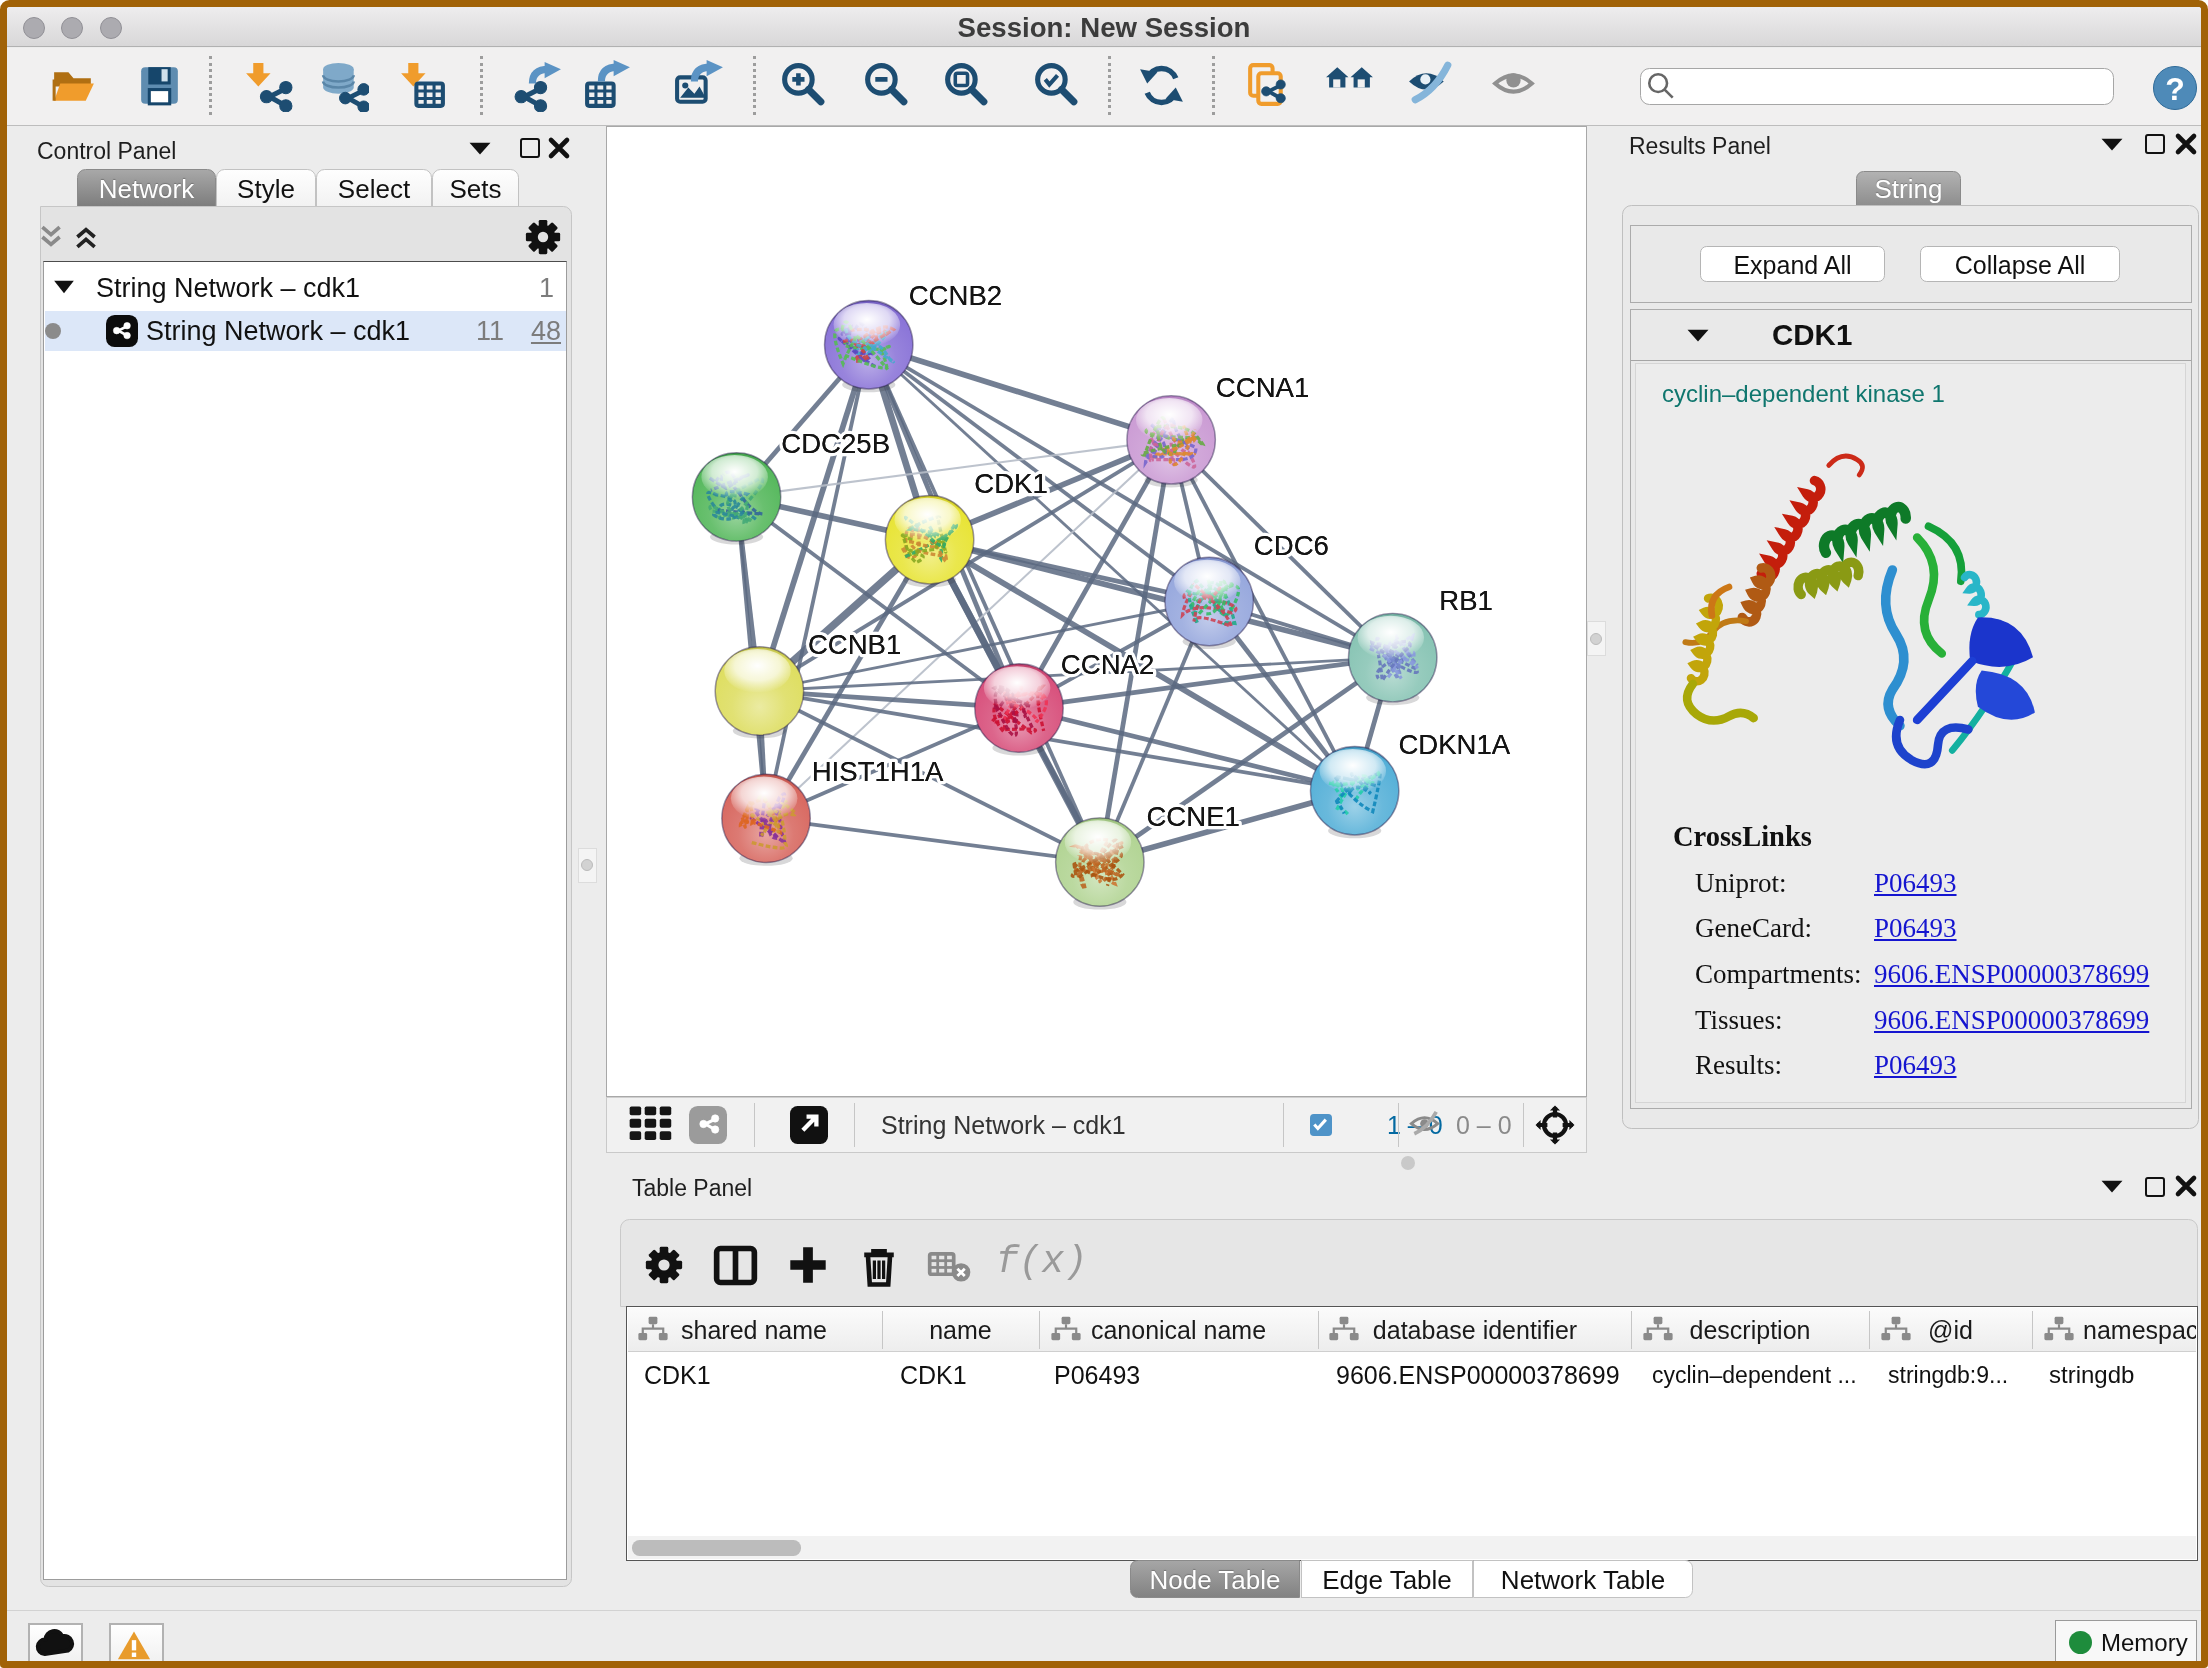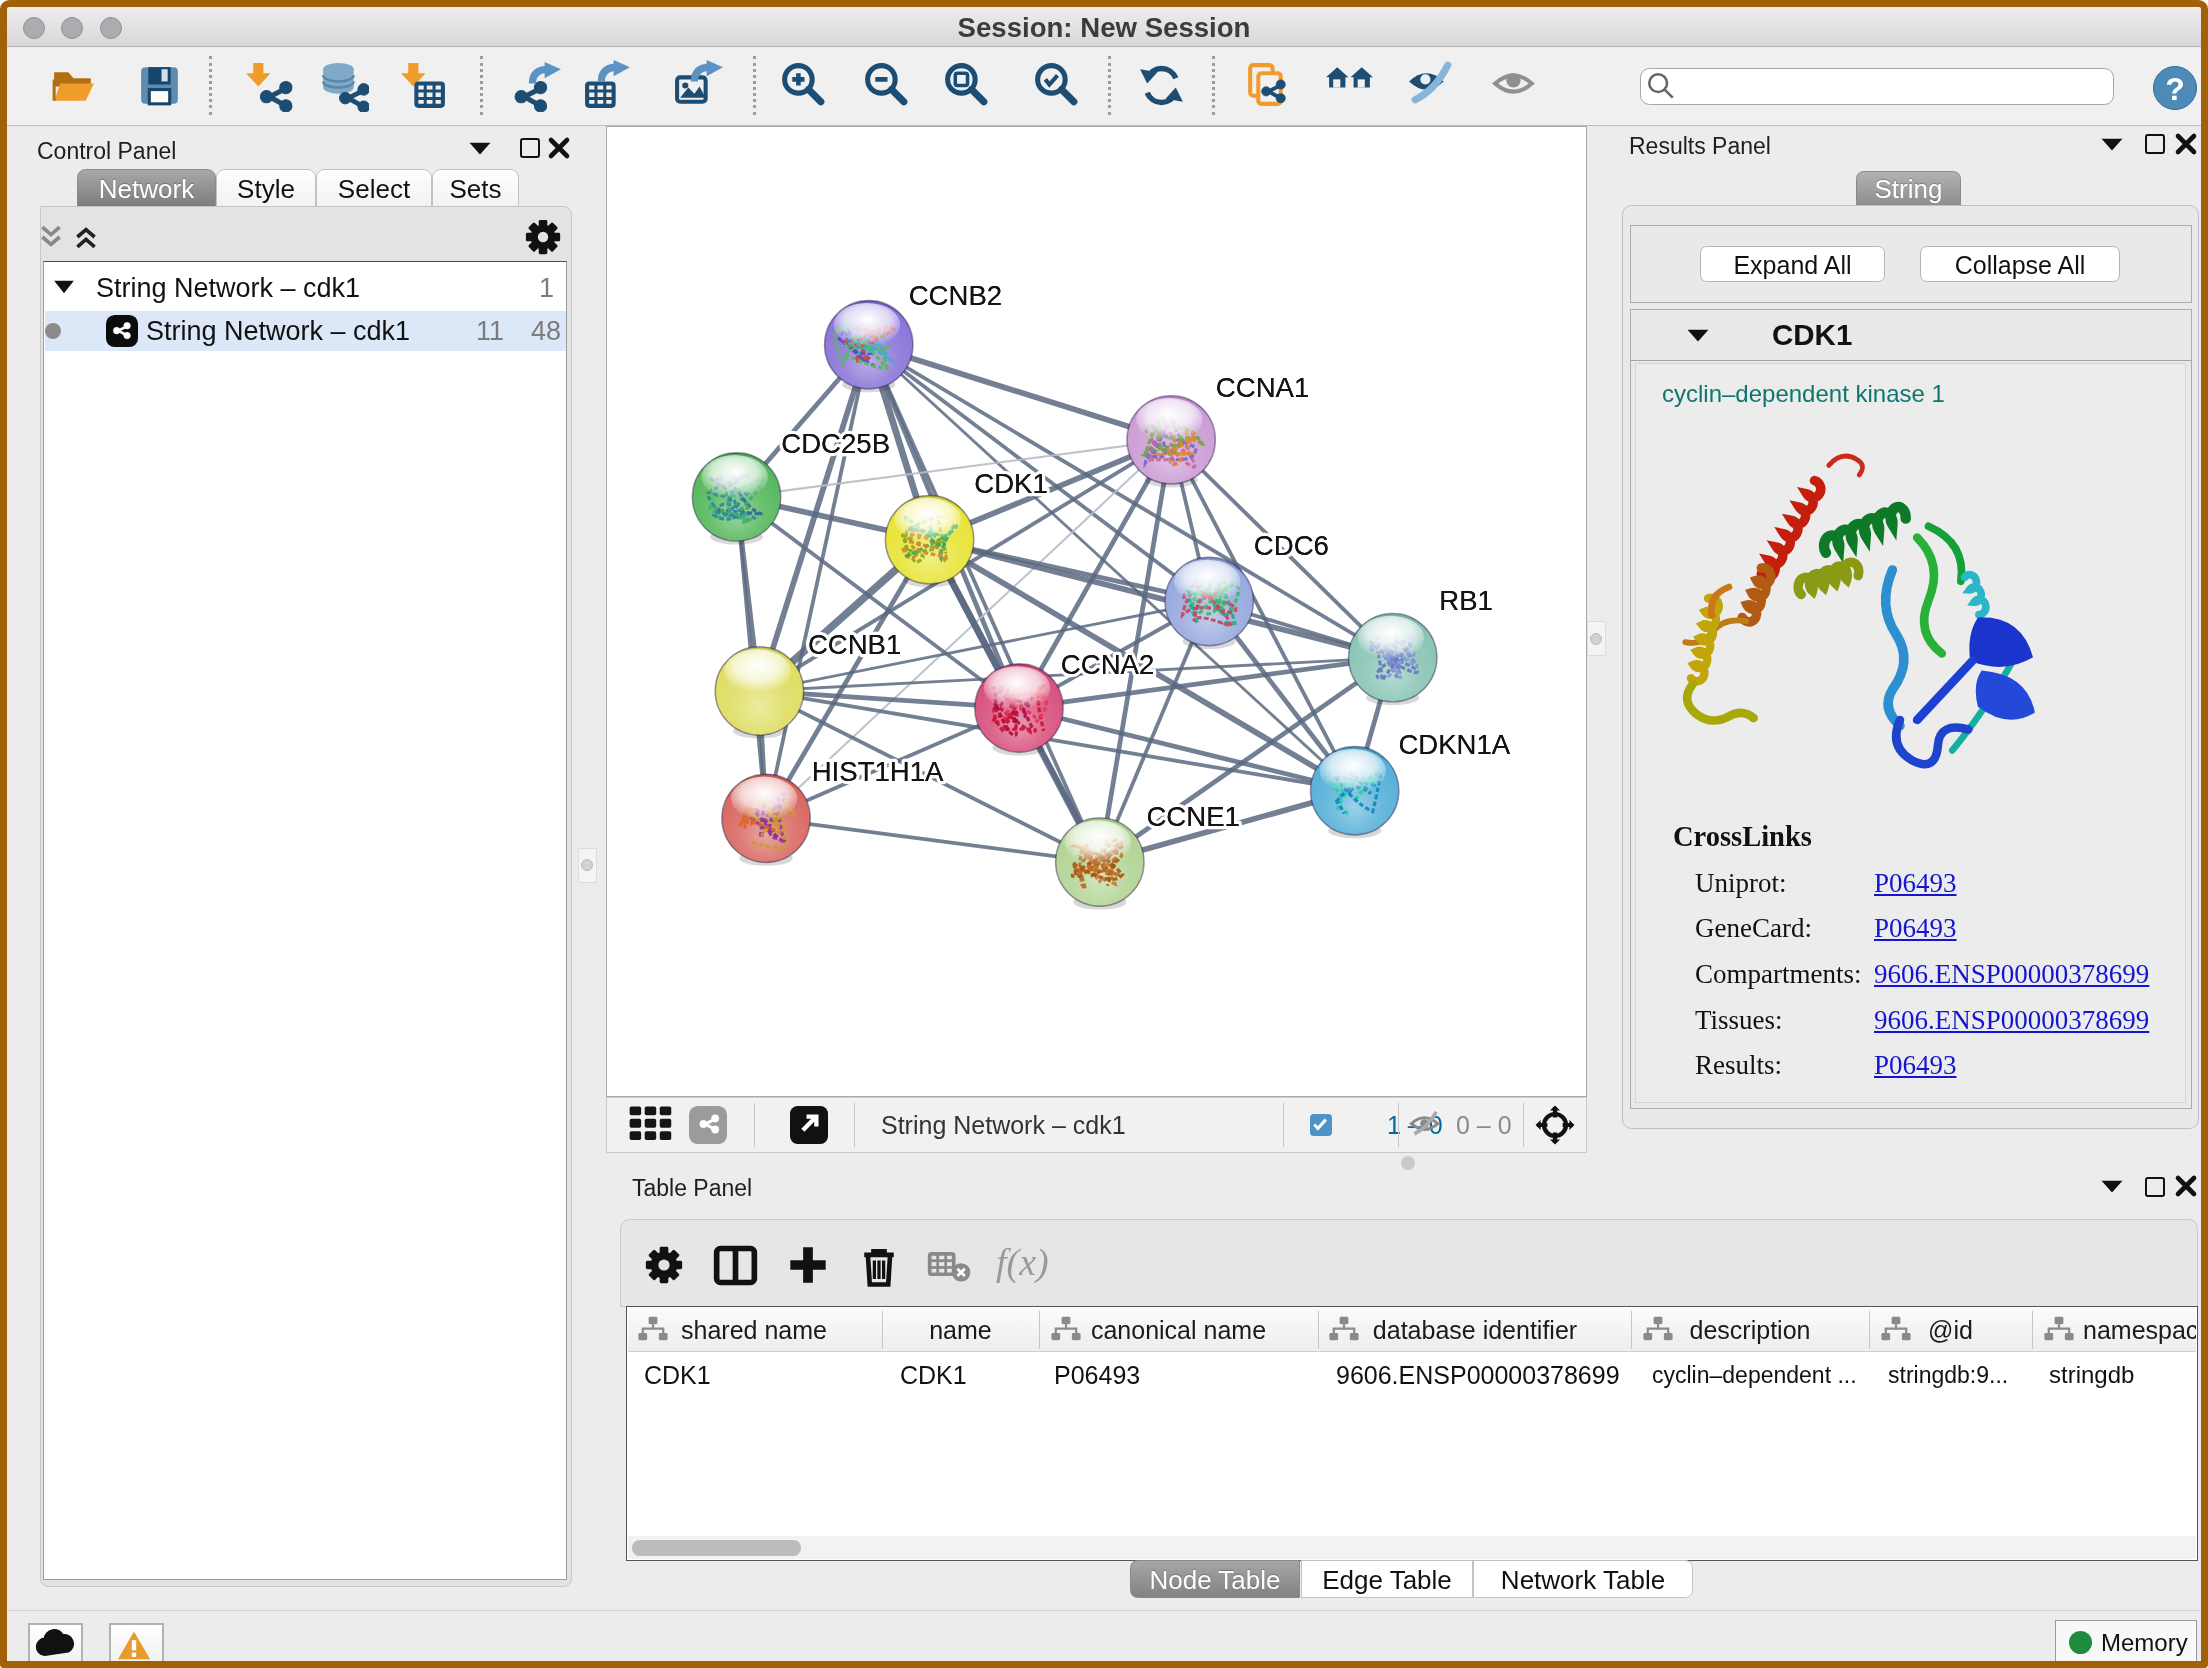--- a/index.html
+++ b/index.html
@@ -218,21 +218,21 @@
       <g transform="translate(12,13) scale(0.95)" fill="#fff" stroke="#fff">
         <line x1="8" y1="13" x2="24" y2="5" stroke-width="5"></line>
         <line x1="8" y1="13" x2="24" y2="22" stroke-width="5"></line>
         <circle cx="24" cy="4" r="6"></circle>
         <circle cx="5" cy="13" r="6"></circle>
         <circle cx="24" cy="22" r="6"></circle>
       </g>
     </svg>
 <div class="abs" style="left:139px;top:304px;height:40px;line-height:40px;font-size:27px;color:#111;">String Network – cdk1</div>
 <div class="abs" style="left:438px;top:304px;width:59px;height:40px;line-height:40px;font-size:27px;color:#7c7c7c;text-align:right;">11</div>
-<div class="abs" style="left:495px;top:304px;width:59px;height:40px;line-height:40px;font-size:27px;color:#7c7c7c;text-align:right;">48</div>
+<div class="abs" style="left:495px;top:304px;width:59px;height:40px;line-height:40px;font-size:27px;color:#7c7c7c;text-align:right;text-decoration:underline;">48</div>
 <div class="abs" style="left:571px;top:841px;width:19px;height:35px;background:#f4f4f4;border:1px solid #dcdcdc;"></div>
 <div class="abs" style="left:574px;top:852px;width:12.4px;height:12.4px;border-radius:50%;background:#d2d2d2;border:1px solid #bbb;"></div>
 <div class="abs" style="left:1580px;top:614px;width:19px;height:35px;background:#f4f4f4;border:1px solid #dcdcdc;"></div>
 <div class="abs" style="left:1583px;top:626px;width:12.4px;height:12.4px;border-radius:50%;background:#d2d2d2;border:1px solid #bbb;"></div>
 <div class="abs" style="left:1394px;top:1149px;width:14.3px;height:14.3px;border-radius:50%;background:#c9c9c9;"></div>
 
 <div class="abs" style="left:599px;top:119px;width:981px;height:971px;background:#fff;border:1px solid #a8a8a8;"></div>
 <svg class="abs" style="left:600px;top:120px" width="979" height="969" viewBox="0 0 1029 1019">
       <defs>
         <radialGradient id="gloss" cx="50%" cy="38%" r="62%">
@@ -670,21 +670,21 @@
       <g transform="translate(4,14)">
         <rect x="0" y="0" width="26" height="22" rx="2" fill="none" stroke="#8a8a8a" stroke-width="4"></rect>
         <line x1="0" y1="7.333333333333333" x2="26" y2="7.333333333333333" stroke="#8a8a8a" stroke-width="3"></line>
         <line x1="0" y1="14.666666666666666" x2="26" y2="14.666666666666666" stroke="#8a8a8a" stroke-width="3"></line>
         <line x1="8.666666666666666" y1="0" x2="8.666666666666666" y2="22" stroke="#8a8a8a" stroke-width="3"></line>
         <line x1="17.333333333333332" y1="0" x2="17.333333333333332" y2="22" stroke="#8a8a8a" stroke-width="3"></line>
       </g>
       <circle cx="38" cy="34" r="10" fill="#8a8a8a"></circle>
       <path d="M34 30 l8 8 M42 30 l-8 8" stroke="#fff" stroke-width="3"></path>
     </svg>
-<div class="abs" style="left:989px;top:1233px;width:86px;height:51px;font-family:Liberation Serif, serif;font-style:italic;font-size:38px;color:#9a9a9a;">f(x)</div>
+<div class="abs" style="left:989px;top:1233px;width:86px;height:51px;font-family:Liberation Mono, monospace;font-style:italic;font-size:38px;color:#9a9a9a;">f(x)</div>
 <div class="abs" style="left:619px;top:1299px;width:1572px;height:255px;background:#fff;border:1.9px solid #555;"></div>
 <div class="abs" style="left:621px;top:1301px;width:1568px;height:44px;background:linear-gradient(#fbfbfb,#ededed);border-bottom:1px solid #cfcfcf;"></div>
 <div class="abs" style="left:619px;top:1301px;width:256px;height:44px;line-height:44px;text-align:center;font-size:25px;color:#1a1a1a;overflow:hidden;">shared name</div>
 <svg class="abs" style="left:627px;top:1304px" width="38" height="38" viewBox="0 0 52 52">
       <g fill="#8a8a8a">
         <rect x="20" y="8" width="12" height="10" rx="2"></rect>
         <rect x="6" y="30" width="12" height="10" rx="2"></rect>
         <rect x="34" y="30" width="12" height="10" rx="2"></rect>
         <path d="M26 18 v6 M12 30 v-6 h28 v6" stroke="#8a8a8a" stroke-width="3" fill="none"></path>
       </g>

